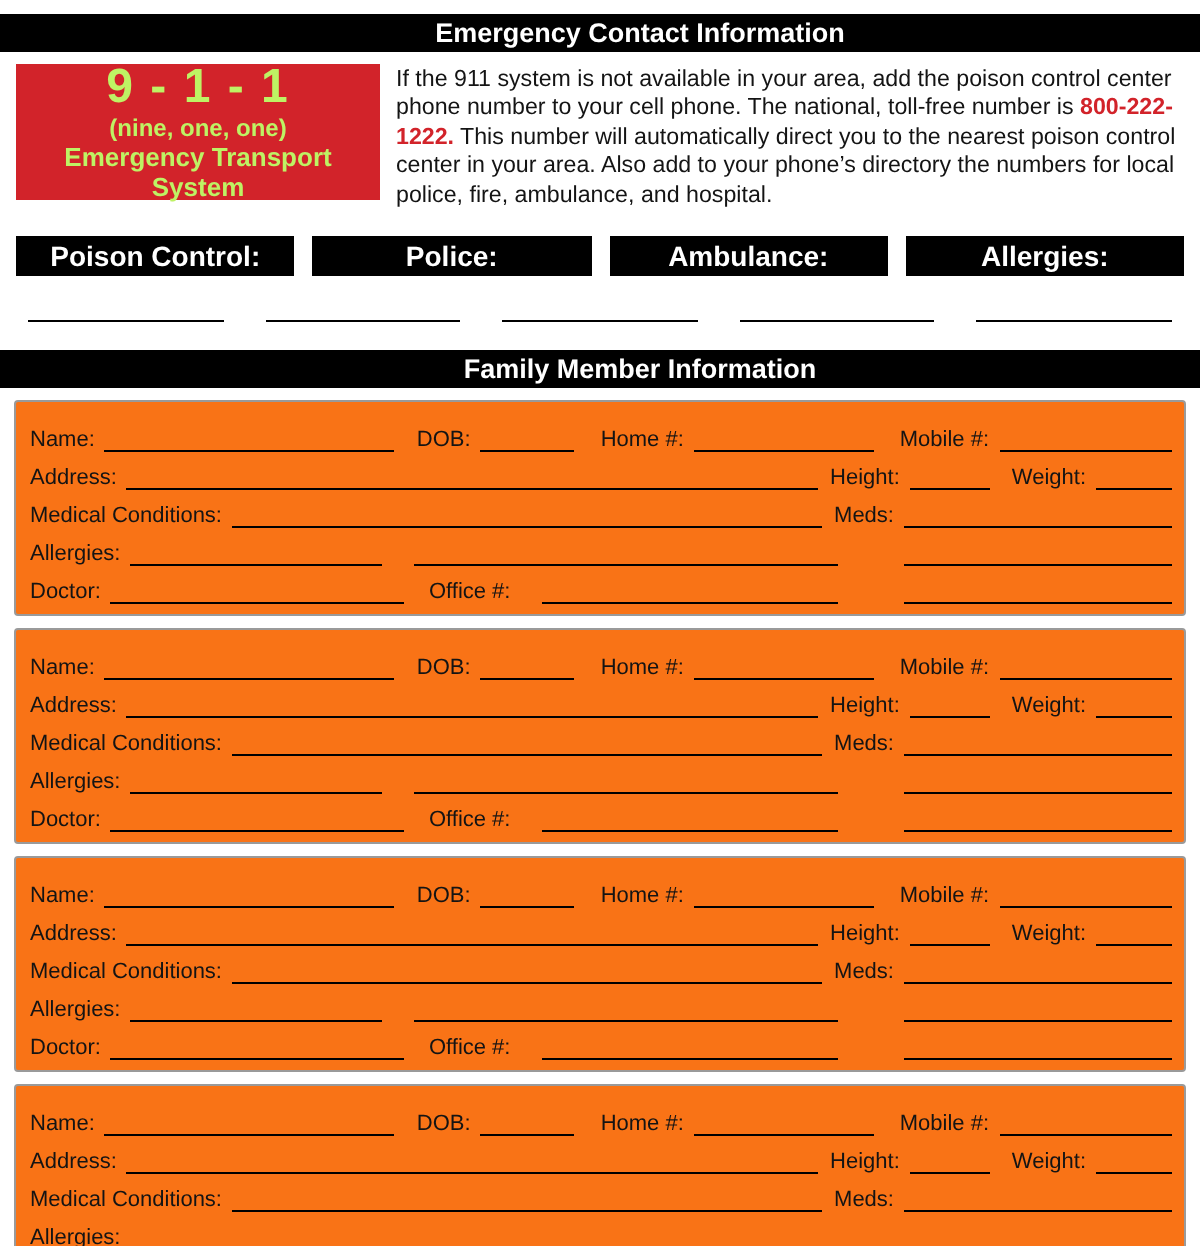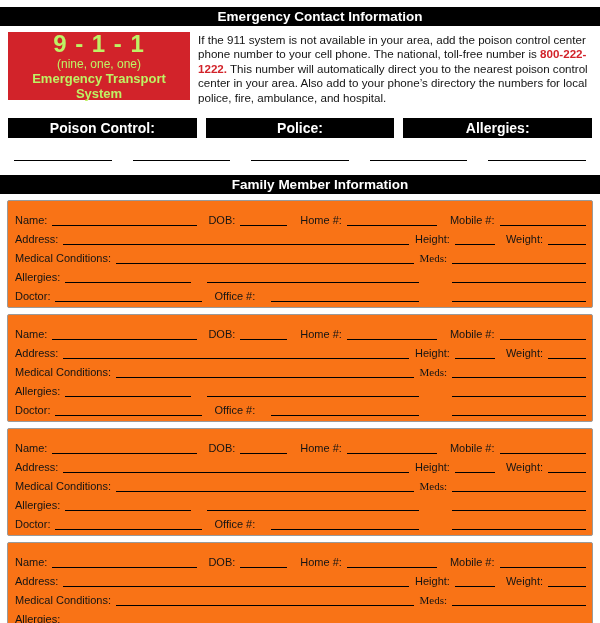--- a/index.html
+++ b/index.html
@@ -21,21 +21,21 @@
   .bar.top{margin-top:7px;}
   .bar.family{margin-top:14px;}
 
   .top-section{display:flex;margin:6px 8px 0 8px;gap:8px;}
   .nine11{
     width:182px;min-width:182px;height:68px;background:var(--red-box);color:#bef264;
     display:flex;flex-direction:column;align-items:center;justify-content:center;
     text-align:center;
   }
   .nine11 .num{font-size:24px;font-weight:bold;letter-spacing:1px;line-height:26px;}
-  .nine11 .sub{font-size:12px;font-weight:normal;line-height:14px;}
+  .nine11 .sub{font-size:12px;font-weight:bold;line-height:14px;}
   .nine11 .sys{font-size:13px;font-weight:bold;line-height:15px;}
   .intro{flex:1;font-size:11.6px;line-height:14.4px;padding-top:1px;color:#141414;}
   .intro .phone{color:var(--phone-red);font-weight:bold;}
 
   .contacts{display:flex;gap:9px;margin:13px 8px 0 8px;}
   .contact-label{
     flex:1;background:var(--bar-black);color:#fff;font-weight:bold;
     font-size:14px;text-align:center;height:20px;line-height:20px;
   }
   .contact-lines{display:flex;gap:9px;margin:21px 8px 0 8px;}
@@ -55,21 +55,21 @@
   .w-name{width:145px;}
   .lbl.dob{margin-left:11px;}  .w-dob{width:47px;}
   .lbl.home{margin-left:13px;} .w-home{width:90px;}
   .lbl.mobile{margin-left:13px;} .w-mobile{flex:1;}
   
   .w-addr{flex:1;}
   .lbl.height{margin-left:6px;} .w-height{width:40px;}
   .lbl.weight{margin-left:11px;} .w-weight{width:38px;}
   
   .w-flex{flex:1;}
-  .lbl.meds{margin-left:6px;font-family:Liberation Serif, serif;}
+  .lbl.meds{margin-left:6px;}
   .rline{flex:0 0 134px;border-bottom:1.4px solid #000;height:13px;margin-left:5px;}
   .w-allergies{width:126px;}
   .cline{flex:1;margin-left:16px;margin-right:28px;border-bottom:1.4px solid #000;height:13px;}
   .lbl.office{margin-left:12px;}
   .w-doctor{width:147px;}
 </style>
 </head>
 <body>
 
 <div>
@@ -85,20 +85,21 @@
       <div class="sys">Emergency Transport System</div>
     </div>
     <div class="intro">
       <span>If the 911 system is not available in your area, add the poison control center phone number to your cell phone. The national, toll-free number is </span><span class="phone">800-222-1222.</span><span> This number will automatically direct you to the nearest poison control center in your area. Also add to your phone’s directory the numbers for local police, fire, ambulance, and hospital.</span>
     </div>
   </div>
 
   <div class="contacts">
     <div class="contact-label">Poison Control:</div>
     <div class="contact-label">Police:</div>
+    <div class="contact-label">Ambulance:</div>
     <div class="contact-label">Allergies:</div>
   </div>
 
   <div class="contact-lines">
     <div class="contact-line"></div>
     <div class="contact-line"></div>
     <div class="contact-line"></div>
     <div class="contact-line"></div>
     <div class="contact-line"></div>
   </div>

